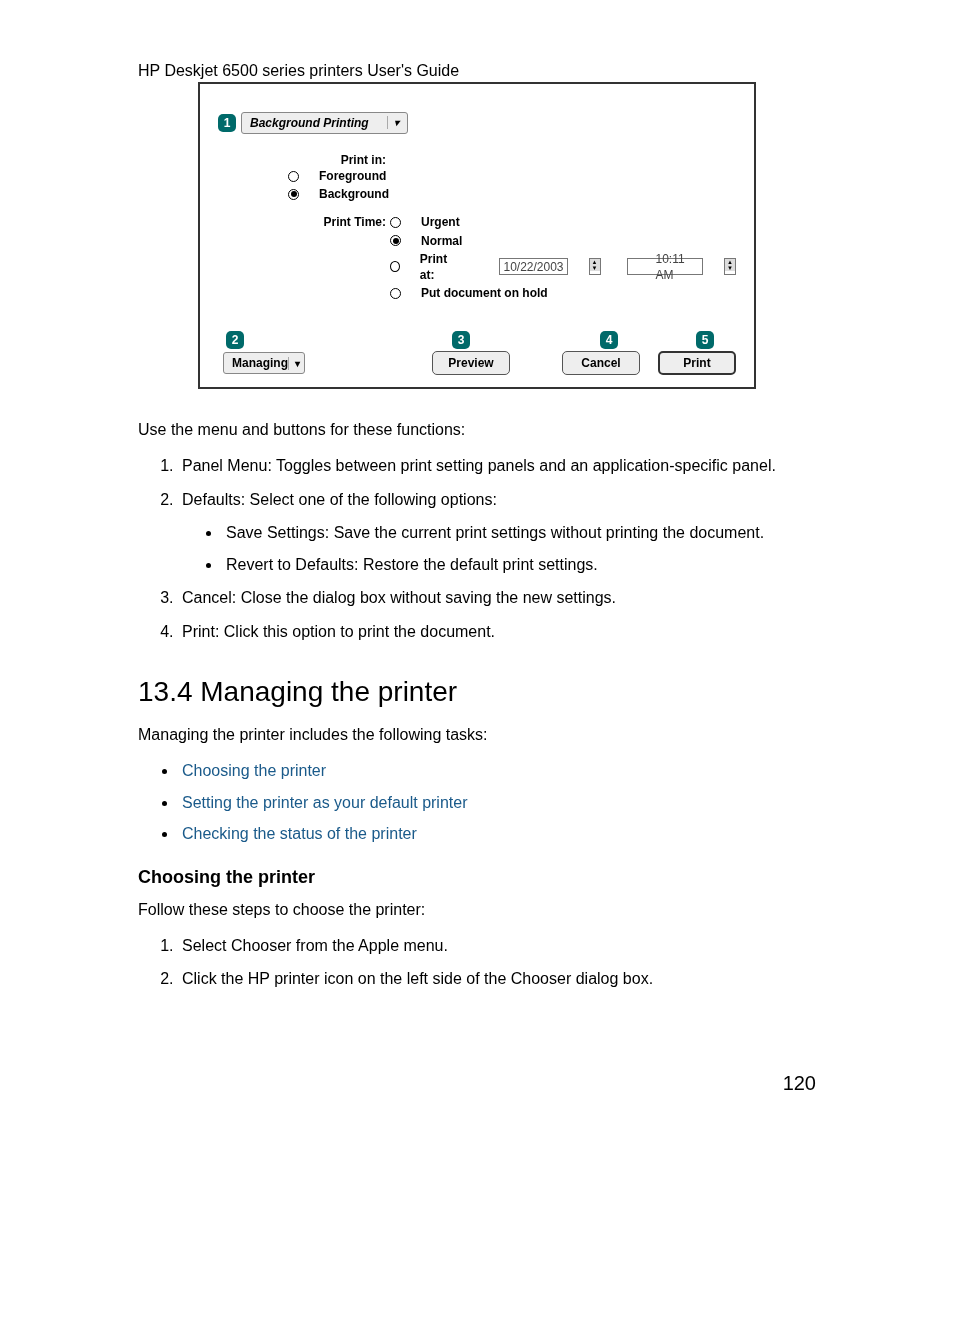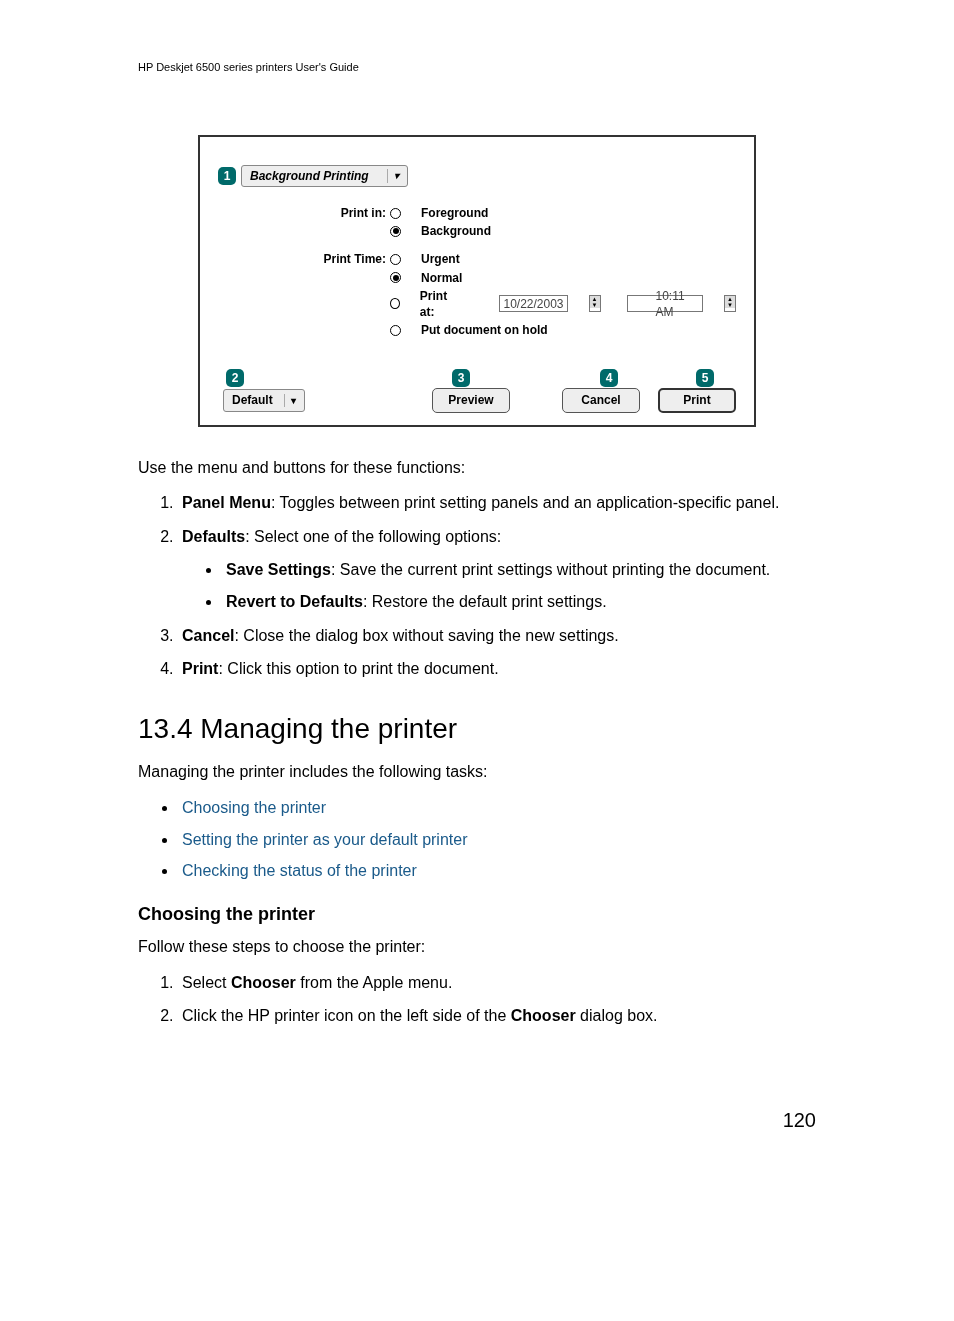--- a/index.html
+++ b/index.html
@@ -6,22 +6,21 @@
     body {
       font-family: Arial, Helvetica, sans-serif;
       font-size: 16px;
       color: #000;
       background: #fff;
       width: 954px;
       padding: 60px 138px 80px 138px;
       line-height: 1.35;
     }
     .page-header {
-      font-size: 11px;
-      margin-bottom: 60px;
+      font-size: 16px;
     }
     .dialog-container {
       display: flex;
       justify-content: center;
       margin-bottom: 30px;
     }
     .dialog {
       border: 2px solid #333;
       width: 558px;
       background: #fff;
@@ -141,38 +140,38 @@
       font-size: 18px;
       font-weight: bold;
       margin-top: 20px;
       margin-bottom: 10px;
     }
     .page-num {
       text-align: right;
       margin-top: 80px;
       font-size: 20px;
     }
-    b { font-weight: bold; }
+    b { font-weight: normal; }
   </style>
 </head>
 <body>
 
 <div class="page-header">HP Deskjet 6500 series printers User's Guide</div>
 
 <div class="dialog-container">
   <div class="dialog">
     <div class="top-row">
       <span class="callout">1</span>
       <div class="dropdown panel-dropdown">
         <span>Background Printing</span>
         <span class="caret">▾</span>
       </div>
     </div>
 
-    <div class="row" style="margin-left:70px;">
+    <div class="row" style="margin-left:70px;flex-direction:column;">
       <div class="label-col">Print in:</div>
       <div class="opts-col">
         <div class="opt-line">
           <span class="radio"></span>
           <span>Foreground</span>
         </div>
         <div class="opt-line">
           <span class="radio selected"></span>
           <span>Background</span>
         </div>
@@ -214,21 +213,21 @@
     <div class="bottom-callouts">
       <span class="callout" style="margin-left:8px;">2</span>
       <span class="spacer"></span>
       <span class="callout" style="position:absolute; left:234px;">3</span>
       <span class="callout" style="position:absolute; left:382px;">4</span>
       <span class="callout" style="position:absolute; left:478px;">5</span>
     </div>
 
     <div class="bottom-row">
       <div class="dropdown default-dropdown">
-        <span>Default</span>
+        <span>Managing</span>
         <span class="caret">▾</span>
       </div>
       <div class="spacer"></div>
       <div class="btn preview">Preview</div>
       <div class="btn cancel">Cancel</div>
       <div class="btn print">Print</div>
     </div>
   </div>
 </div>
 

